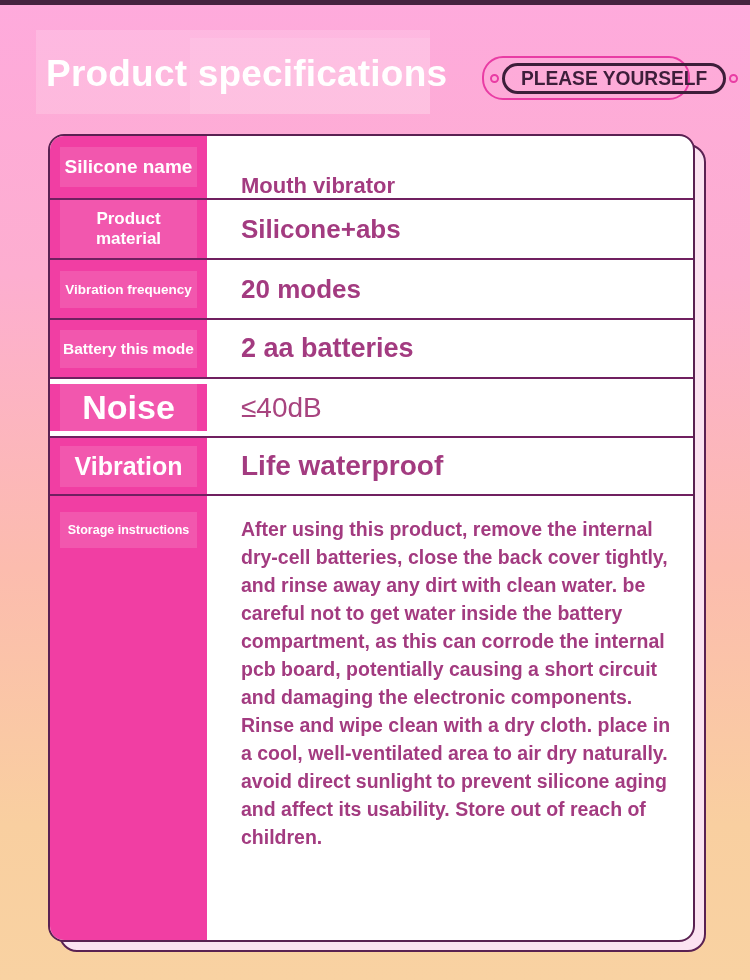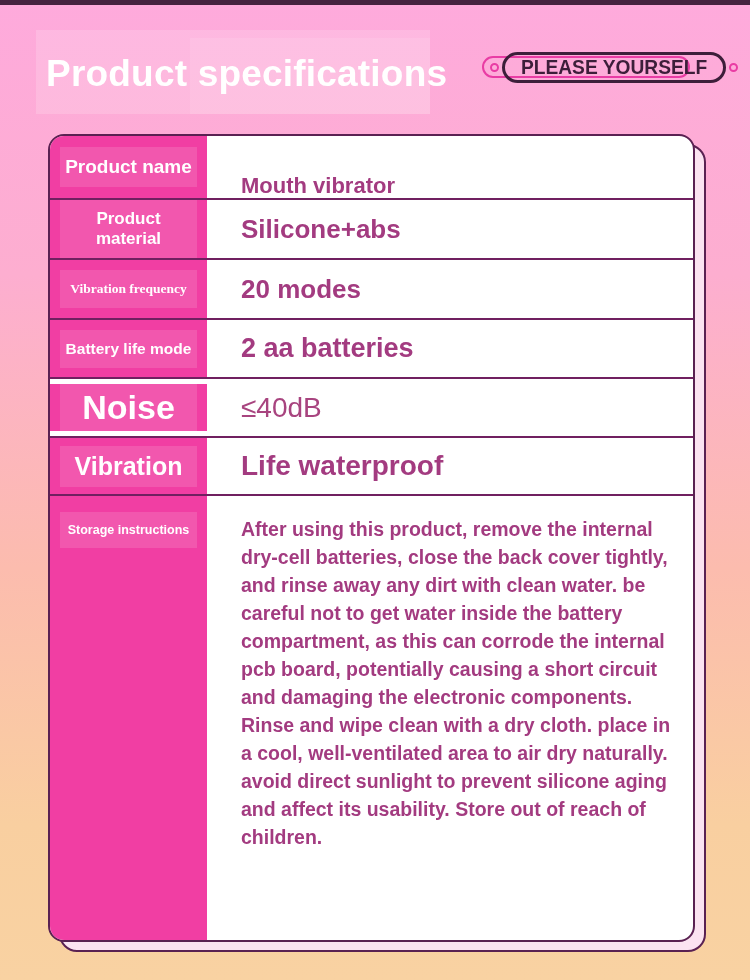--- a/index.html
+++ b/index.html
@@ -40,21 +40,21 @@
     left: 46px; top: 53px;
     font-size: 37px;
     font-weight: bold;
     color: #ffffff;
     letter-spacing: 0.2px;
     white-space: nowrap;
   }
   .badge-outer {
     position: absolute;
     left: 482px; top: 56px;
-    width: 208px; height: 22px;
+    width: 208px; height: 44px;
     border: 2px solid #e93ca4;
     border-radius: 21px;
     box-sizing: border-box;
     display: flex;
     align-items: center;
     justify-content: space-between;
     padding: 0 6px;
   }
   .badge-dot {
     width: 9px; height: 9px;
@@ -141,21 +141,21 @@
     display: flex;
     align-items: center;
     padding-left: 34px;
     box-sizing: border-box;
     color: #a33b80;
     font-weight: bold;
   }
   
   .r0 { height: 64px; } .r0 .chip { font-size: 19px; padding: 9px 2px; } .r0 .row-value { font-size: 22px; margin-top: 38px; }
   .r1 { height: 60px; } .r1 .chip { font-size: 17px; padding: 9px 2px; } .r1 .row-value { font-size: 26px; }
-  .r2 { height: 60px; } .r2 .chip { font-size: 13.5px; padding: 11px 2px; font-family: Liberation Serif, serif; } .r2 .row-value { font-size: 26px; }
+  .r2 { height: 60px; } .r2 .chip { font-size: 13.5px; padding: 11px 2px; } .r2 .row-value { font-size: 26px; }
   .r3 { height: 59px; } .r3 .chip { font-size: 15.5px; padding: 10px 2px; } .r3 .row-value { font-size: 27px; }
   .r4 { height: 59px; align-items: center; } .r4 .chip { font-size: 34px; padding: 4px 2px; } .r4 .row-value { font-size: 28px; font-weight: normal; color: #a8447f; }
   .r5 { height: 58px; } .r5 .chip { font-size: 25px; padding: 6px 2px; } .r5 .row-value { font-size: 28px; }
   .r6 { height: 60px; } .r6 .chip { font-size: 17.5px; padding: 10px 2px; } .r6 .row-value { font-size: 30px; }
   .r7 .row-label { align-items: flex-start; padding-top: 16px; }
   .r7 .chip { font-size: 12.5px; padding: 11px 6px; }
   .r7 .row-value {
     align-items: flex-start;
     font-size: 19.5px;
     line-height: 28px;
@@ -179,42 +179,42 @@
     </span>
     <span class="badge-dot"></span>
   </div>
 
   <div class="card-wrap">
     <div class="card-shadow"></div>
     <div class="card">
 
       <div class="row r0">
         <div class="row-label">
-          <span class="chip">Product name</span>
+          <span class="chip">Silicone name</span>
         </div>
         <div class="row-value">Mouth vibrator</div>
       </div>
 
       <div class="row r1">
         <div class="row-label">
           <span class="chip">Product material</span>
         </div>
         <div class="row-value">Silicone+abs</div>
       </div>
 
       <div class="row r2">
         <div class="row-label">
           <span class="chip">Vibration frequency</span>
         </div>
         <div class="row-value">20 modes</div>
       </div>
 
       <div class="row r3">
         <div class="row-label">
-          <span class="chip">Battery life mode</span>
+          <span class="chip">Battery this mode</span>
         </div>
         <div class="row-value">2 aa batteries</div>
       </div>
 
       <div class="row r4">
         <div class="row-label">
           <span class="chip">Noise</span>
         </div>
         <div class="row-value">≤40dB</div>
       </div>

